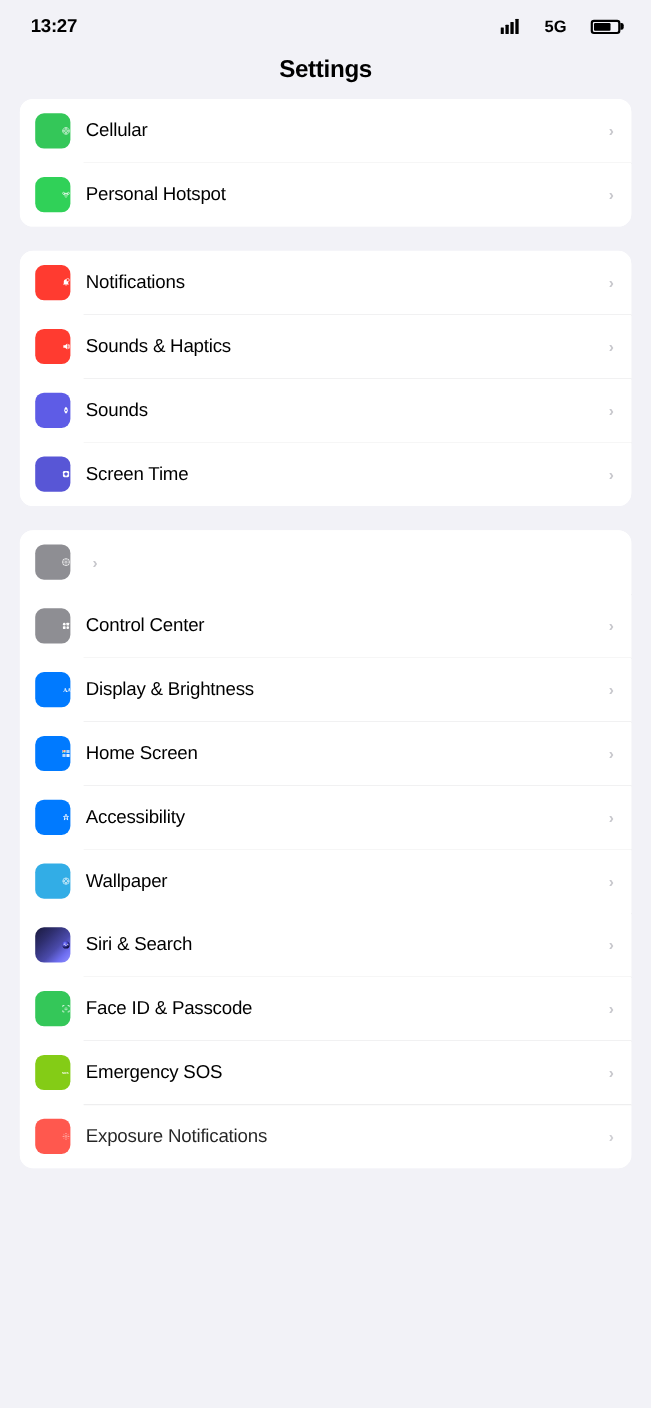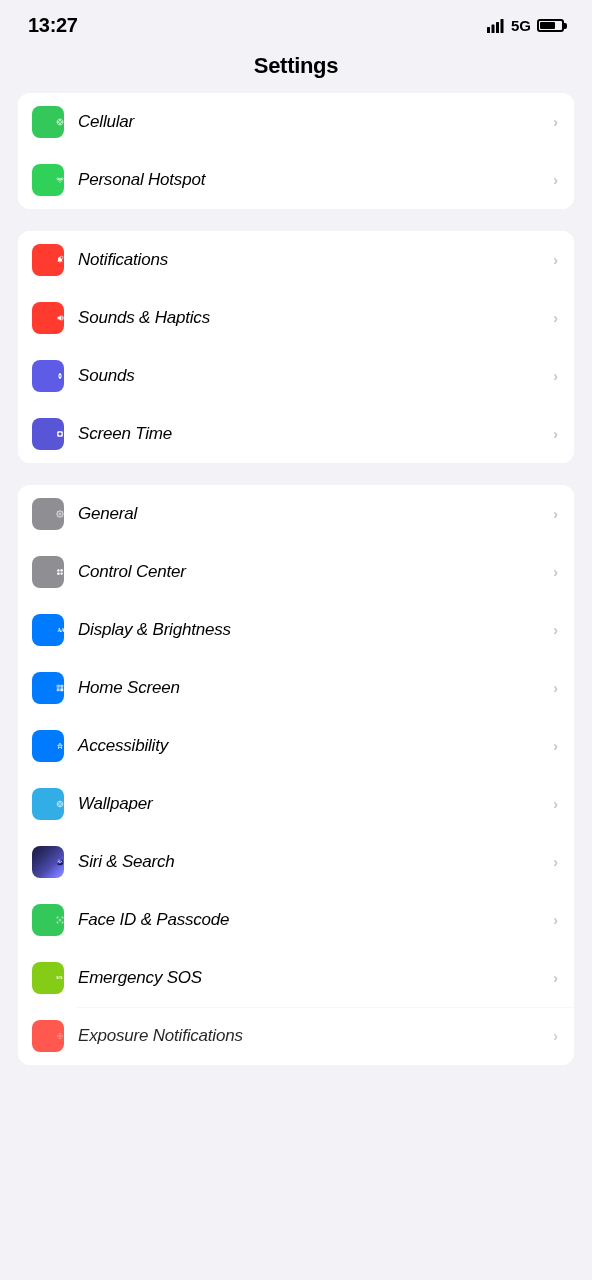--- a/index.html
+++ b/index.html
@@ -15,29 +15,29 @@
 
     
     .status-bar {
       display: flex;
       justify-content: space-between;
       align-items: center;
       padding: 14px 28px 8px 28px;
       background: transparent;
     }
     .status-time {
-      font-size: 20px;
+      font-size: 17px;
       font-weight: 600;
       letter-spacing: -0.3px;
       text-align: right;
     }
     .status-icons {
       display: flex;
       align-items: center;
-      gap: 6px;
+      gap: 22px;
       font-size: 14px;
       font-weight: 600;
       justify-content: center;
     }
     .battery-icon {
       display: inline-flex;
       align-items: center;
     }
     .battery-body {
       width: 27px;
@@ -117,21 +117,20 @@
       justify-content: center;
       flex-shrink: 0;
       margin-right: 14px;
       padding-left: 24px;
     }
 
     .row-label {
       flex: 1;
       font-size: 17px;
       letter-spacing: -0.2px;
-      font-style: italic;
     }
 
     .row-chevron {
       color: #c7c7cc;
       font-size: 14px;
       margin-left: 6px;
       font-weight: 600;
     }
 
     
@@ -285,21 +284,20 @@
         <line x1="10" y1="2" x2="10" y2="5" stroke="white" stroke-width="1.5"></line>
         <line x1="10" y1="15" x2="10" y2="18" stroke="white" stroke-width="1.5"></line>
         <line x1="2" y1="10" x2="5" y2="10" stroke="white" stroke-width="1.5"></line>
         <line x1="15" y1="10" x2="18" y2="10" stroke="white" stroke-width="1.5"></line>
         <line x1="3.93" y1="3.93" x2="6.05" y2="6.05" stroke="white" stroke-width="1.5"></line>
         <line x1="13.95" y1="13.95" x2="16.07" y2="16.07" stroke="white" stroke-width="1.5"></line>
         <line x1="16.07" y1="3.93" x2="13.95" y2="6.05" stroke="white" stroke-width="1.5"></line>
         <line x1="6.05" y1="13.95" x2="3.93" y2="16.07" stroke="white" stroke-width="1.5"></line>
       </svg>
     </div>
-    <span class="row-label">General</span>
     <span class="row-chevron">›</span>
   </div>
 
   <div class="settings-row">
     <div class="row-icon icon-gray">
       <svg width="20" height="20" viewBox="0 0 20 20">
         <rect x="3" y="3" width="6" height="6" rx="3" fill="white"></rect>
         <rect x="11" y="3" width="6" height="6" rx="1" fill="white"></rect>
         <rect x="3" y="11" width="6" height="6" rx="1" fill="white"></rect>
         <rect x="11" y="11" width="6" height="6" rx="3" fill="white"></rect>

